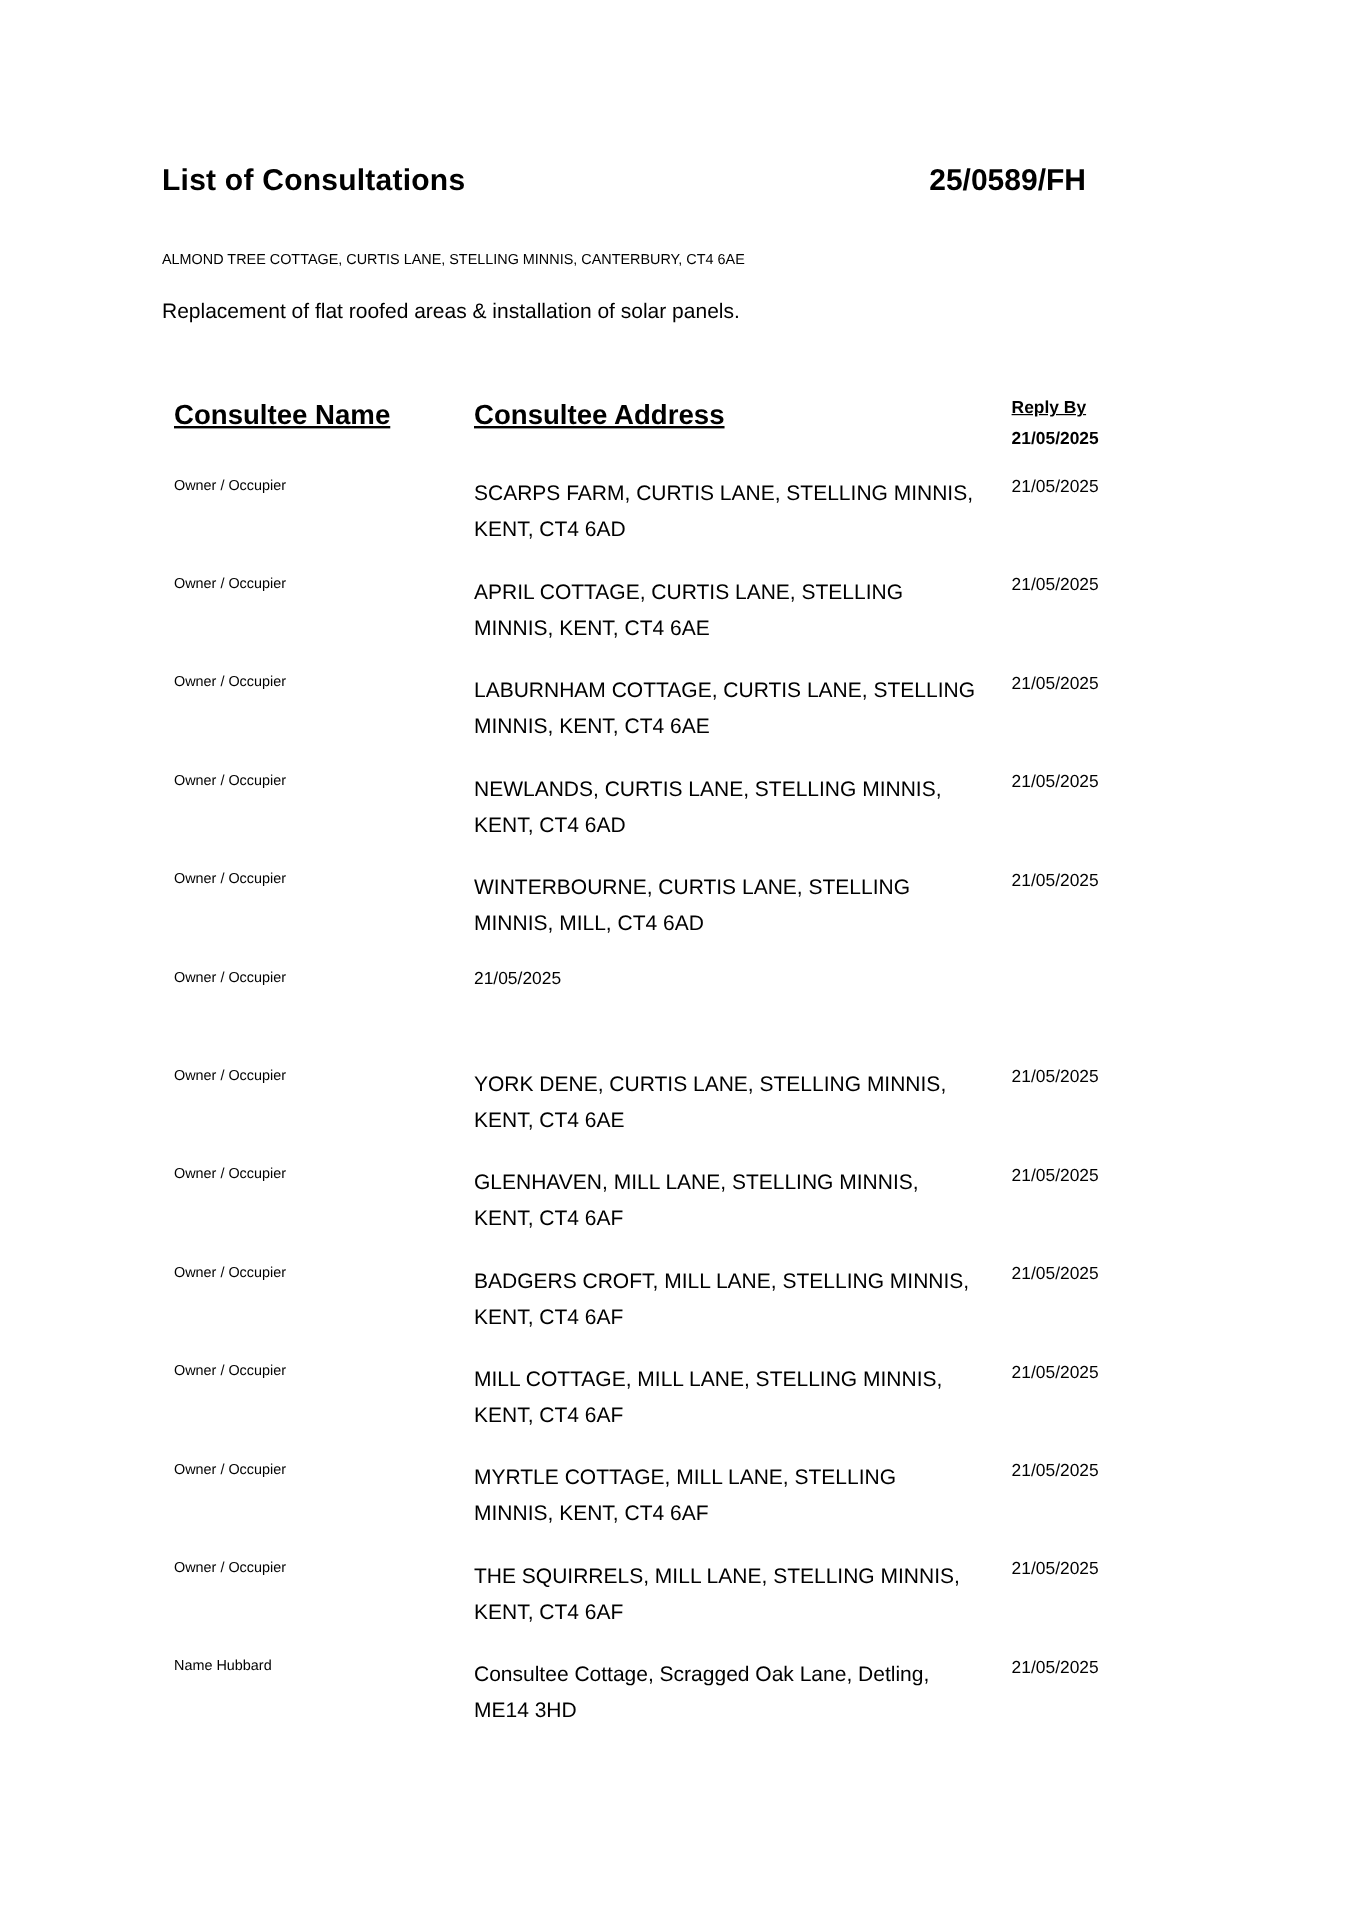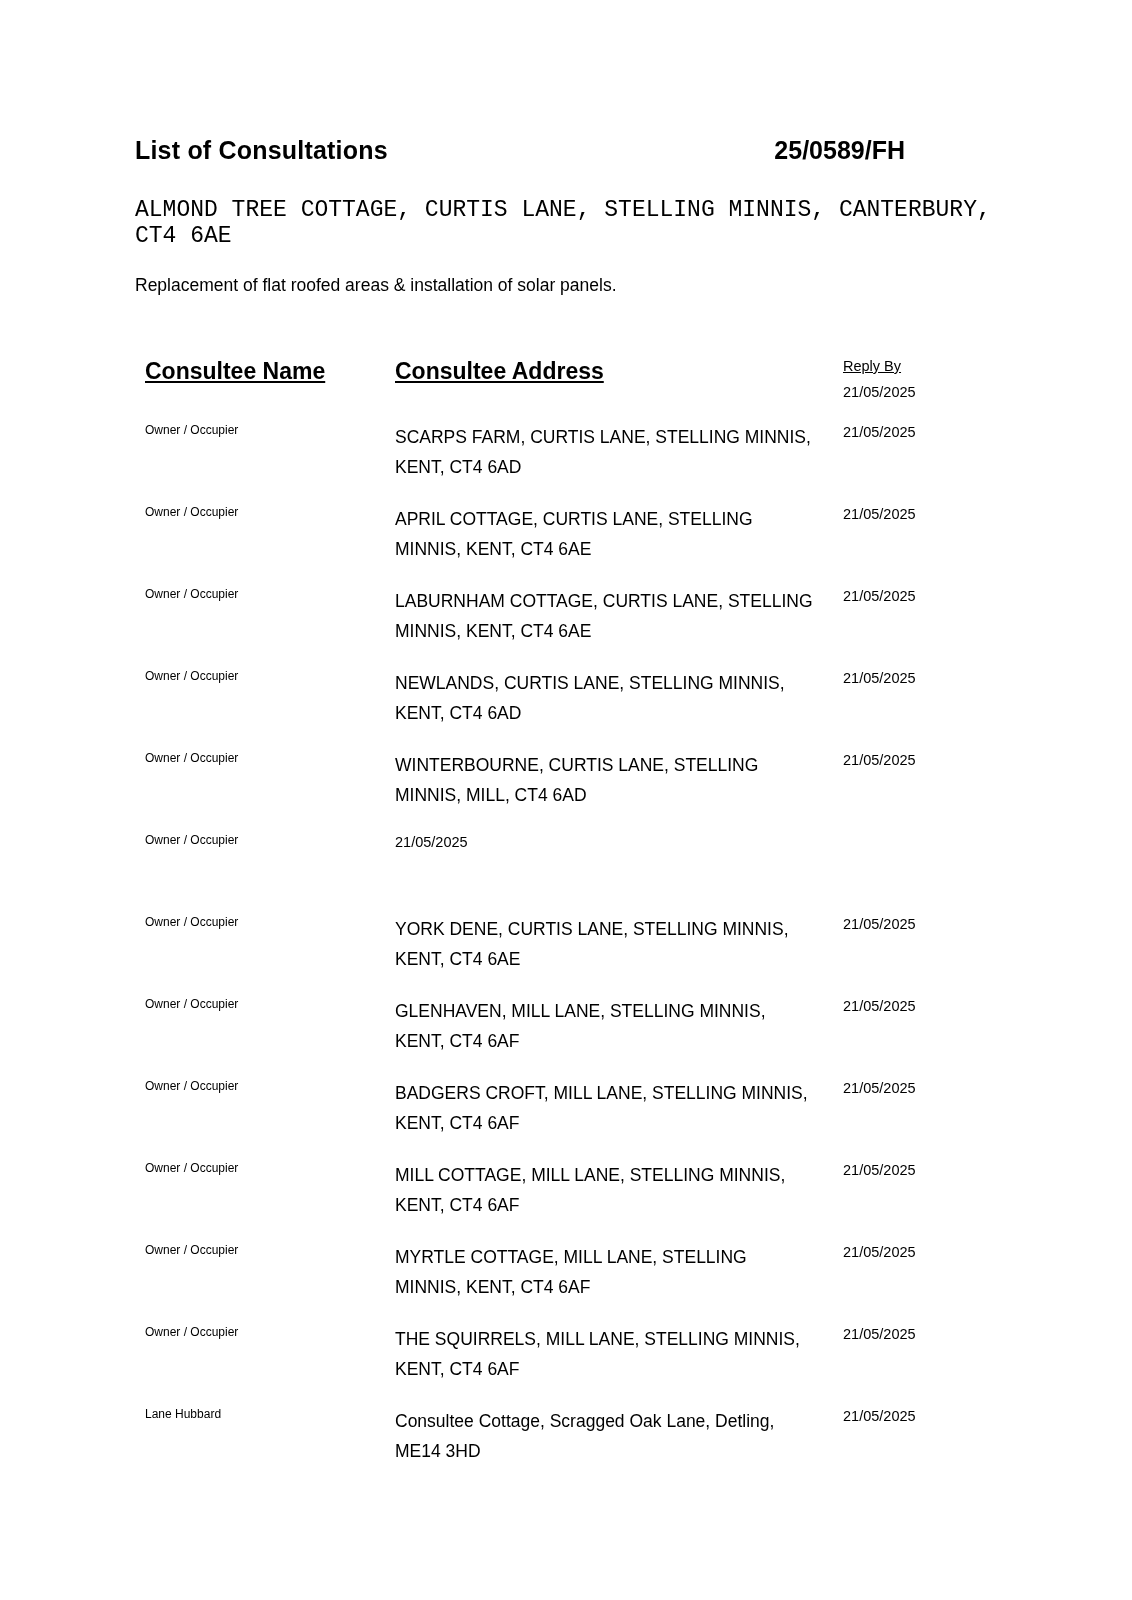--- a/index.html
+++ b/index.html
@@ -27,23 +27,22 @@
   .doc-title {
     font-size: 25px;
     font-weight: bold;
     letter-spacing: 0.2px;
   }
   .doc-ref {
     font-size: 25px;
     font-weight: bold;
   }
   .site-address {
-    margin-top: 32px;
-    font-size: 23px;
-    font-family: Liberation Mono, monospace;
+    margin-top: 44px;
+    font-size: 12px;
   }
   .proposal {
     margin-top: 26px;
     font-size: 17.5px;
   }
   .consult-table {
     margin-top: 62px;
     margin-left: 10px;
     width: 860px;
   }
@@ -55,20 +54,21 @@
   .t-head {
     margin-bottom: 22px;
   }
   .col-head {
     font-size: 23px;
     font-weight: bold;
     text-decoration: underline;
   }
   .reply-head-wrap {
     font-size: 14.5px;
+    font-weight: bold;
   }
   .reply-head {
     text-decoration: underline;
     display: inline-block;
   }
   .reply-head-date {
     margin-top: 10px;
     font-size: 14.5px;
   }
   .data-row {
@@ -179,21 +179,21 @@
     <div class="cell-reply">21/05/2025</div>
   </div>
 
   <div class="t-row data-row">
     <div class="cell-name">Owner / Occupier</div>
     <div class="cell-address">THE SQUIRRELS, MILL LANE, STELLING MINNIS, KENT, CT4 6AF</div>
     <div class="cell-reply">21/05/2025</div>
   </div>
 
   <div class="t-row data-row">
-    <div class="cell-name">Lane Hubbard</div>
+    <div class="cell-name">Name Hubbard</div>
     <div class="cell-address">Consultee Cottage, Scragged Oak Lane, Detling, ME14 3HD</div>
     <div class="cell-reply">21/05/2025</div>
   </div>
 </div>
 
   </div>
 
 </div>
 
 </body></html>

